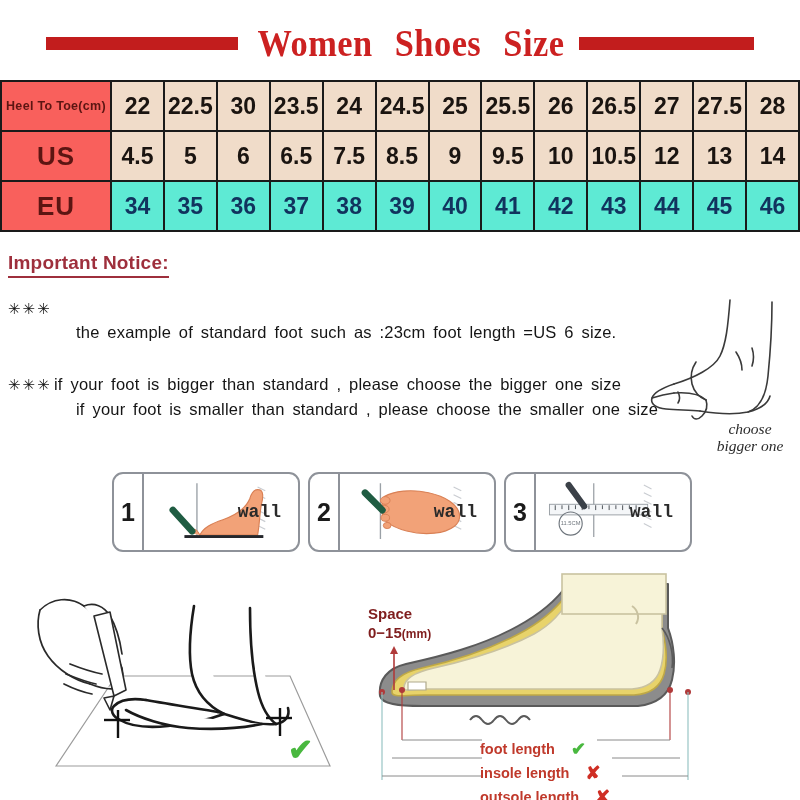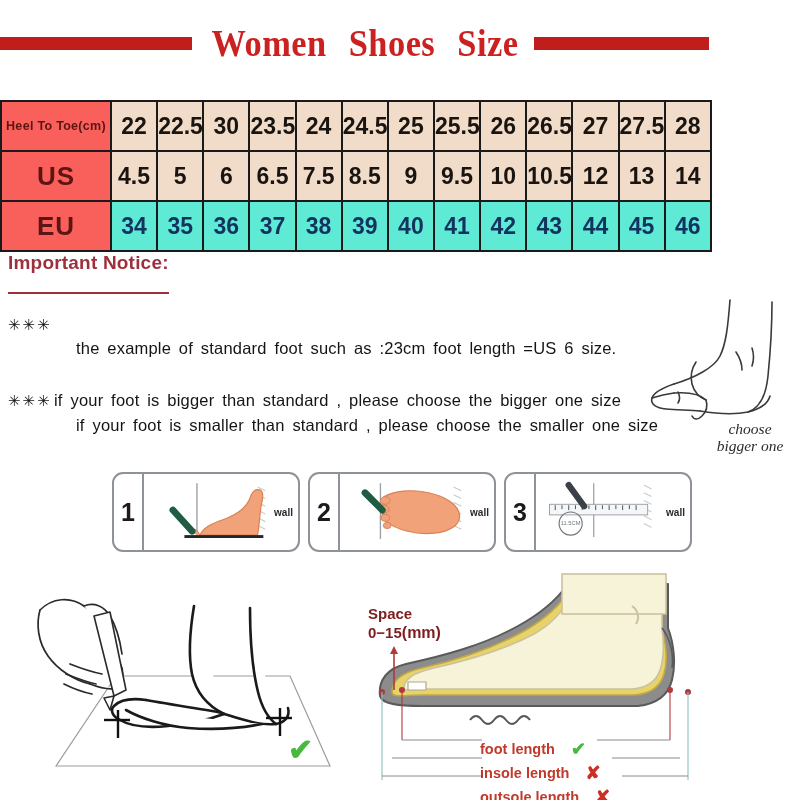--- a/index.html
+++ b/index.html
@@ -7,36 +7,36 @@
     width: 800px; height: 800px;
     background: #ffffff;
     font-family: "Liberation Sans", sans-serif;
     overflow: hidden;
   }
   .page { position: relative; width: 800px; height: 800px; background: #fff; }
 
   
   .title-bar {
     position: absolute; top: 16px; left: 0; width: 800px; height: 54px;
-    display: flex; align-items: center; gap: 0px;
+    display: flex; align-items: center; justify-content: center; gap: 0px;
   }
   .title-rule { height: 13px; background: #c21d1d; flex: 0 0 auto; }
   .title-rule.left  { width: 192px; margin-right: 8px; }
   .title-rule.right { width: 175px; margin-left: 4px; }
   .title-text {
     font-family: "Liberation Serif", serif;
     font-size: 37px; font-weight: 700; color: #cc2121;
     letter-spacing: 0.5px; white-space: nowrap;
     transform: scaleX(0.93); transform-origin: center;
   }
   .title-text .w { margin-right: 14px; }
 
   
   .size-table {
-    position: absolute; top: 100px; left: 0; width: 712px;
+    position: absolute; top: 80px; left: 0; width: 800px;
     border-collapse: collapse; table-layout: fixed;
   }
   .size-table td {
     border: 2px solid #1a1a1a;
     text-align: center; vertical-align: middle;
     height: 50px; padding: 0;
     font-family: "Liberation Sans", sans-serif;
   }
   td.rowhead {
     background: #f9605c; color: #5c1512;
@@ -51,21 +51,21 @@
   td.cell-eu {
     background: #5eead4; color: #11335e;
     font-size: 23px; font-weight: 700;
   }
 
   
   .notice { position: absolute; top: 252px; left: 8px; width: 700px; }
   .notice-title {
     font-size: 19px; font-weight: 700; color: #9e2f3c;
     border-bottom: 2px solid #9e2f3c; display: inline-block;
-    padding-bottom: 18px; letter-spacing: 0.2px;
+    padding-bottom: 2px; letter-spacing: 0.2px;
   }
   .notice-block { margin-top: 18px; }
   .notice-line {
     display: flex; align-items: flex-start;
     font-size: 16.5px; color: #151515; line-height: 1.55;
     word-spacing: 3px; letter-spacing: 0.2px;
   }
   .stars {
     flex: 0 0 46px; font-size: 15px; letter-spacing: 2px;
     color: #111; padding-top: 1px;
@@ -97,43 +97,43 @@
     border: 2px solid #8e9299; border-radius: 11px;
     background: #fff; overflow: hidden;
   }
   .step-num {
     flex: 0 0 30px; display: flex; align-items: center; justify-content: center;
     font-size: 25px; font-weight: 700; color: #1b1b1b;
     border-right: 2px solid #8e9299;
   }
   .step-art { flex: 1 1 auto; position: relative; }
   .wall-label {
-    position: absolute; right: 5px; top: 50%; transform: translateY(-50%);
-    font-size: 10px; font-weight: 700; color: #2a2a2a;
+    position: absolute; right: 17px; top: 50%; transform: translateY(-50%);
+    font-size: 18px; font-weight: 700; color: #2a2a2a; font-family: Liberation Mono, monospace;
   }
 
   
   .measure-panel { position: absolute; left: 18px; top: 568px; width: 340px; height: 228px; }
   .measure-caption {
     position: absolute; left: 30px; top: 738px;
     font-size: 22px; font-weight: 700; color: #d04a4a;
     letter-spacing: 0.2px; white-space: nowrap;
   }
   .measure-check {
     position: absolute; left: 288px; top: 732px;
     font-size: 30px; color: #49b83f; font-weight: 700;
   }
 
   
   .shoe-panel { position: absolute; left: 362px; top: 568px; width: 438px; height: 230px; }
   .space-label {
     position: absolute; left: 368px; top: 604px;
     font-size: 15px; font-weight: 700; color: #7f1d1d; line-height: 1.28;
   }
-  .space-label .unit { font-size: 16px; margin-top: 41px; }
+  .space-label .unit { font-size: 12px; margin-top: 41px; }
   .len-labels {
     position: absolute; left: 480px; top: 738px;
     font-size: 14.5px; font-weight: 700; color: #c0392b;
     line-height: 1.32; text-align: left; white-space: nowrap;
   }
   .len-labels .row { display: flex; align-items: center; gap: 16px; }
   .mark-ok { color: #49b83f; font-size: 18px; }
   .mark-no { color: #cf2e24; font-size: 18px; }
 </style>
 </head>

